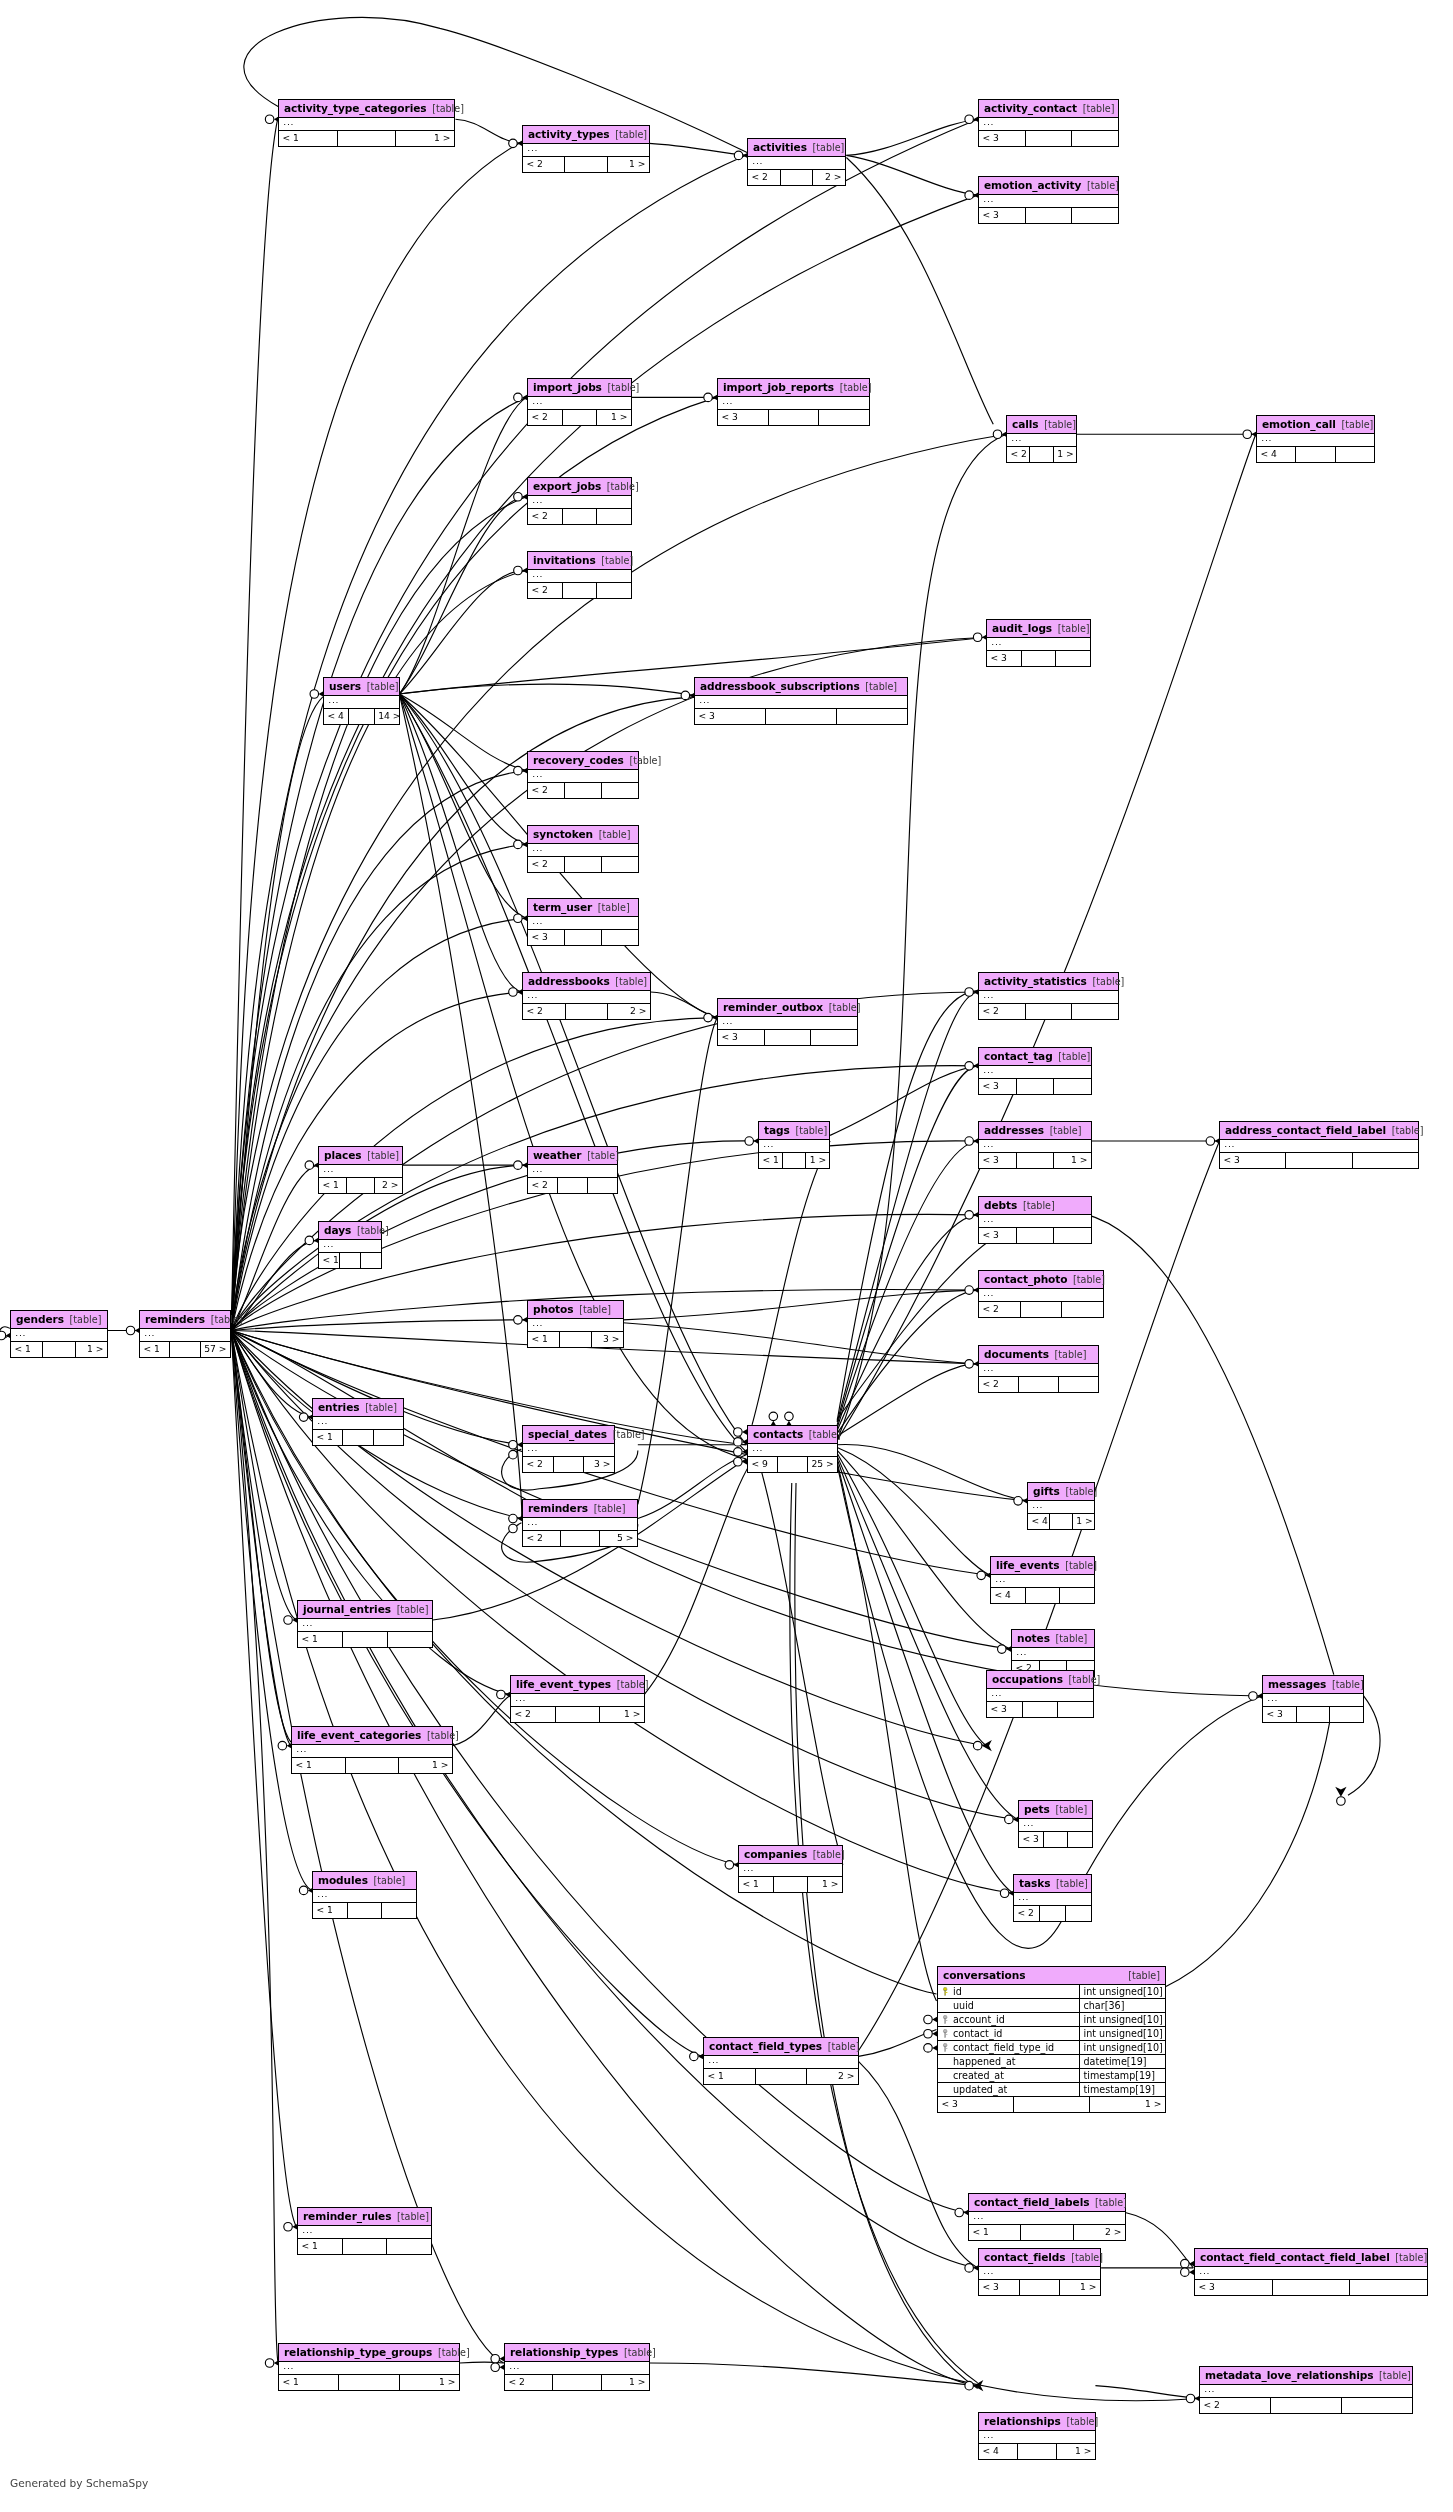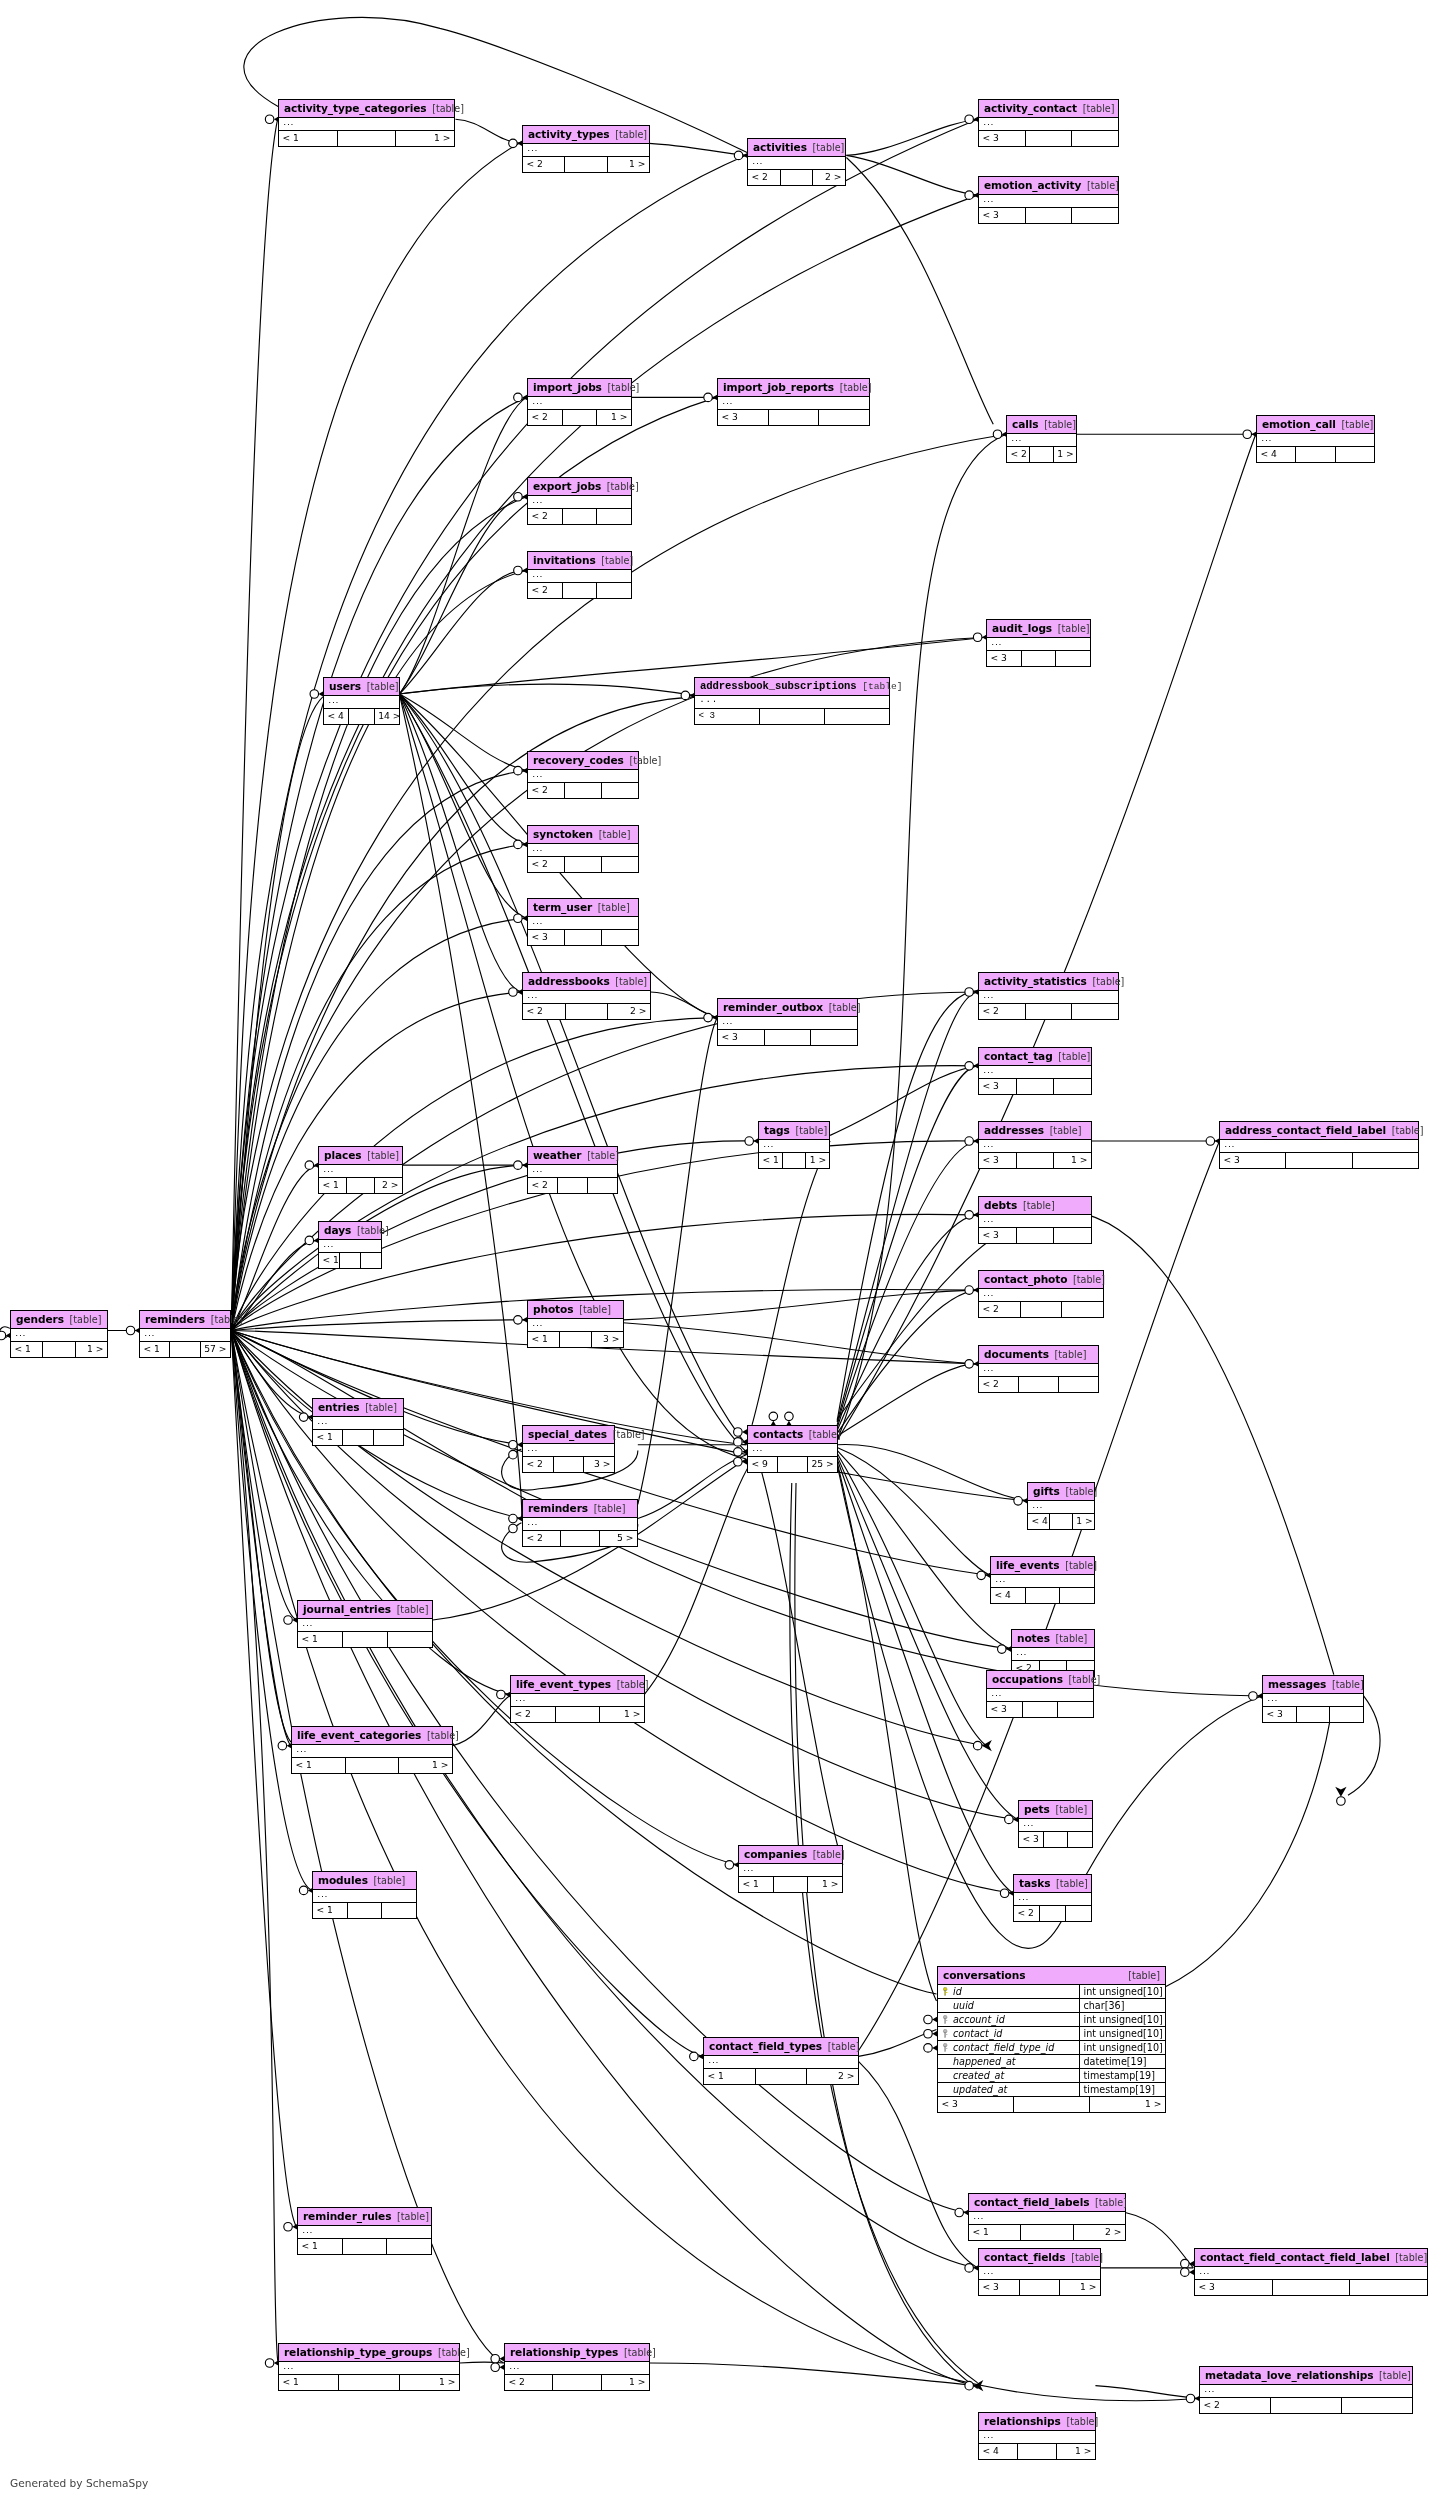--- a/index.html
+++ b/index.html
@@ -62,21 +62,20 @@
     align-items:center;
     box-sizing:border-box;
   }
   .tbl.exp .colrow .cn{
     flex:0 0 142px;
     border-right:0.7px solid #000;
     padding-left:4.3px;
     height:100%;
     display:flex;align-items:center;
     box-sizing:border-box;
-    font-style:italic;
   }
   .tbl.exp .colrow .ct{
     flex:1 1 auto;
     padding-left:3.5px;
     height:100%;
     display:flex;align-items:center;
     box-sizing:border-box;
   }
   .keyi{
     display:inline-block;width:6.4px;height:8.5px;margin-right:4.3px;
@@ -692,21 +691,21 @@
         <span class="nm">users</span>
         <span class="tg">[table]</span>
       </div>
       <div class="body"><span class="dots">...</span></div>
       <div class="foot">
         <div class="c">&lt; 4</div>
         <div class="c"></div>
         <div class="c r">14 &gt;</div>
       </div>
     </div>
-    <div class="tbl" style="left: 694px; top: 677px; width: 196px; font-family: Liberation Mono, monospace;">
+    <div class="tbl" style="left: 694px; top: 677px; width: 214px;">
       <div class="hdr">
         <span class="nm">addressbook_subscriptions</span>
         <span class="tg">[table]</span>
       </div>
       <div class="body"><span class="dots">...</span></div>
       <div class="foot">
         <div class="c">&lt; 3</div>
         <div class="c"></div>
         <div class="c r"></div>
       </div>

